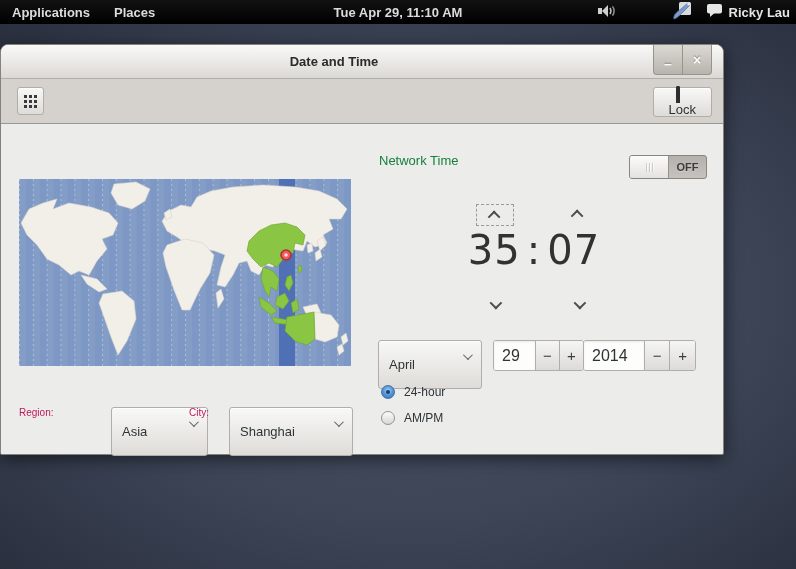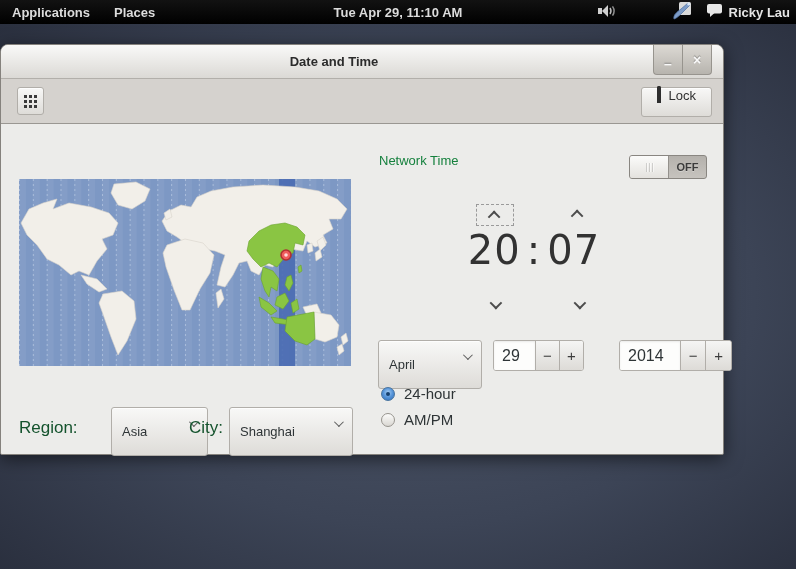--- a/index.html
+++ b/index.html
@@ -33,21 +33,21 @@
   .win-btn.close{border-radius:0 0 4px 0;}
   .win-btn.min span{transform:translateY(4px);}
 
   .toolbar{height:44px;flex:0 0 44px;background:#d5d2ce;border-bottom:1px solid #9a9792;position:relative;}
   .btn3d{background:linear-gradient(#f8f8f7,#dedcd8);border:1px solid #b1aea9;border-radius:3px;
     box-shadow:inset 0 1px 0 rgba(255,255,255,.75);box-sizing:border-box;cursor:default;}
   .grid-btn{position:absolute;left:16px;top:8px;width:27px;height:28px;display:flex;align-items:center;justify-content:center;}
   .grid-icon{display:grid;grid-template-columns:repeat(3,3px);grid-template-rows:repeat(3,3px);gap:2px;}
   .grid-icon i{background:#3a3a3a;}
   .lock-btn{position:absolute;right:11px;top:8px;height:30px;padding:0 15px;
-    display:flex;align-items:flex-start;font-size:13px;color:#303030;}
+    display:flex;align-items:center;font-size:13px;color:#303030;flex-direction:column;}
   .padlock{width:12px;height:14px;position:relative;}
   .padlock .shackle{width:6px;height:6px;border:2px solid #2e2e2e;border-bottom:none;border-radius:4px 4px 0 0;margin:0 auto;}
   .padlock .body{width:12px;height:8px;background:#2e2e2e;border-radius:1px;}
 
   .content{position:relative;flex:1;background:#ececea;border-radius:0 0 2px 2px;}
 
   
   .map{position:absolute;left:18px;top:55px;width:332px;height:187px;}
 
   
@@ -78,27 +78,27 @@
     padding:0 26px 0 10px;cursor:default;}
   .combo .chev{position:absolute;right:11px;top:12px;border-color:#5d5d5d;border-width:1.5px;width:6px;height:6px;}
   .spinbox{position:absolute;height:31px;display:flex;border:1px solid #b1aea9;border-radius:3px;
     box-sizing:border-box;overflow:hidden;background:#fdfdfc;}
   .spinbox .entry{display:flex;align-items:center;padding-left:8px;font-size:16px;color:#2e3436;
     background:#fdfdfc;box-shadow:inset 0 1px 2px rgba(0,0,0,.08);}
   .spinbox .sbtn{display:flex;align-items:center;justify-content:center;
     background:linear-gradient(#f5f5f4,#dddbd7);border-left:1px solid #b1aea9;
     font-size:15px;color:#3c3c3c;cursor:default;}
 
-  .radio-row{position:absolute;left:380px;display:flex;align-items:center;gap:9px;font-size:15px;color:#2e3436;cursor:default;}
+  .radio-row{position:absolute;left:380px;display:flex;align-items:center;gap:9px;font-size:12px;color:#2e3436;cursor:default;}
   .radio{width:14px;height:14px;border-radius:50%;box-sizing:border-box;position:relative;}
   .radio.on{border:1px solid #46739f;background:radial-gradient(circle at 50% 38%, #a6cdf2 0%, #5795d9 48%, #2e6cb7 100%);}
   .radio.on::after{content:"";position:absolute;left:4px;top:4px;width:4px;height:4px;border-radius:50%;background:#16406f;}
   .radio.off{border:1px solid #97948e;background:linear-gradient(#fcfcfb,#d9d7d2);}
 
-  .loc-label{position:absolute;top:294px;font-size:17px;color:#14532d;}
+  .loc-label{position:absolute;top:283px;font-size:10px;color:#be185d;}
 </style>
 </head>
 <body>
 
 <div id="screen">
 
   <div class="topbar">
     <div class="tb-menu">Applications</div>
     <div class="tb-menu">Places</div>
     <div class="tb-clock">Tue Apr 29, 11:10 AM</div>
@@ -228,41 +228,41 @@
       </div>
 
       <div class="spin-arrow focused" style="left:475px;top:80px;">
         <span class="chev up"></span>
       </div>
       <div class="spin-arrow" style="left:559px;top:80px;">
         <span class="chev up"></span>
       </div>
 
       <div class="time-display">
-        <span>20</span><span class="sep">:</span><span>07</span>
+        <span>35</span><span class="sep">:</span><span>07</span>
       </div>
 
       <div class="spin-arrow" style="left:475px;top:170px;">
         <span class="chev down"></span>
       </div>
       <div class="spin-arrow" style="left:559px;top:170px;">
         <span class="chev down"></span>
       </div>
 
       <div class="date-row">
         <div class="combo" style="left:377px;width:104px;">
           <span>April</span>
           <span class="chev down"></span>
         </div>
         <div class="spinbox" style="left:492px;width:91px;">
           <div class="entry" style="width:37px;">29</div>
           <div class="sbtn" style="width:26px;">−</div>
           <div class="sbtn" style="width:26px;">+</div>
         </div>
-        <div class="spinbox" style="left:618px;width:113px;">
+        <div class="spinbox" style="left:582px;width:113px;">
           <div class="entry" style="width:57px;">2014</div>
           <div class="sbtn" style="width:27px;">−</div>
           <div class="sbtn" style="width:27px;">+</div>
         </div>
       </div>
 
       <div class="radio-row" style="top:261px;">
         <span class="radio on"></span>
         <span>24-hour</span>
       </div>

